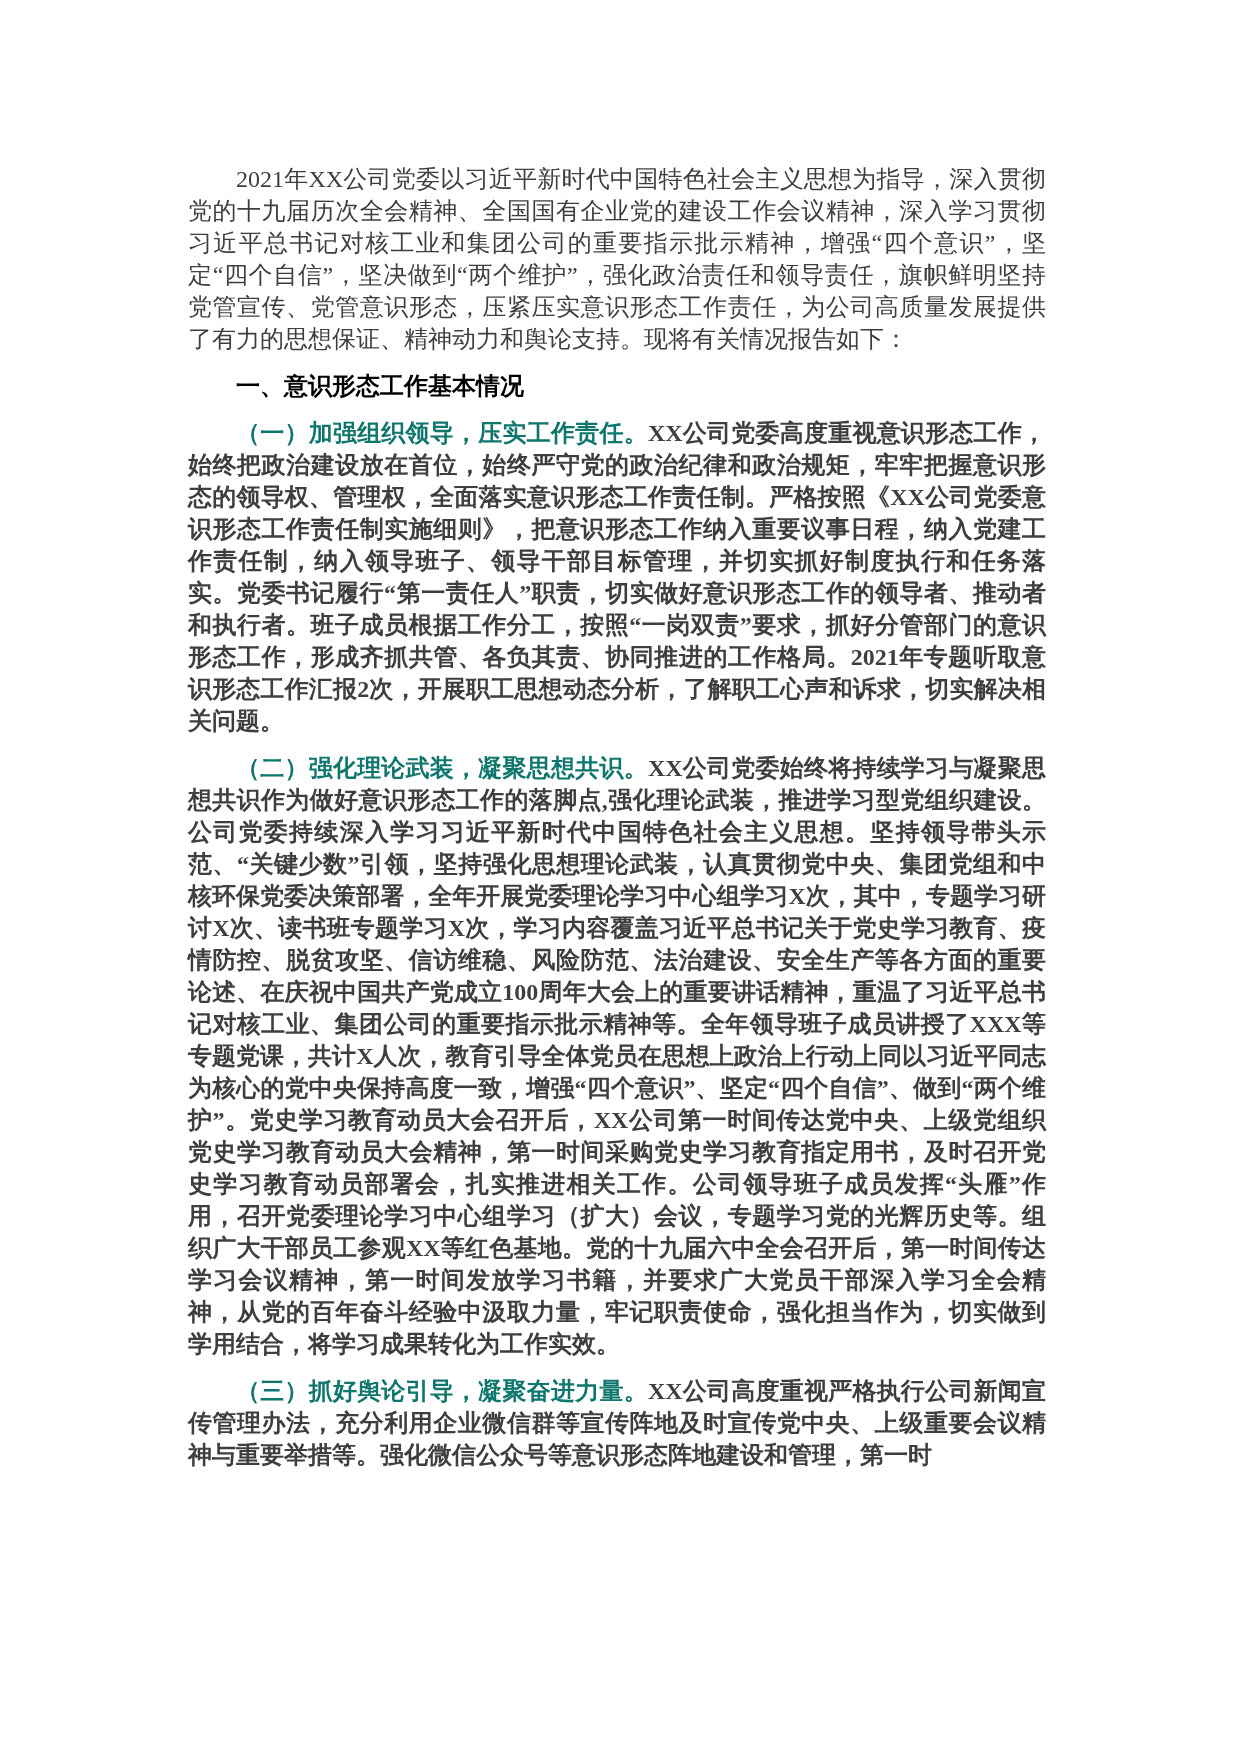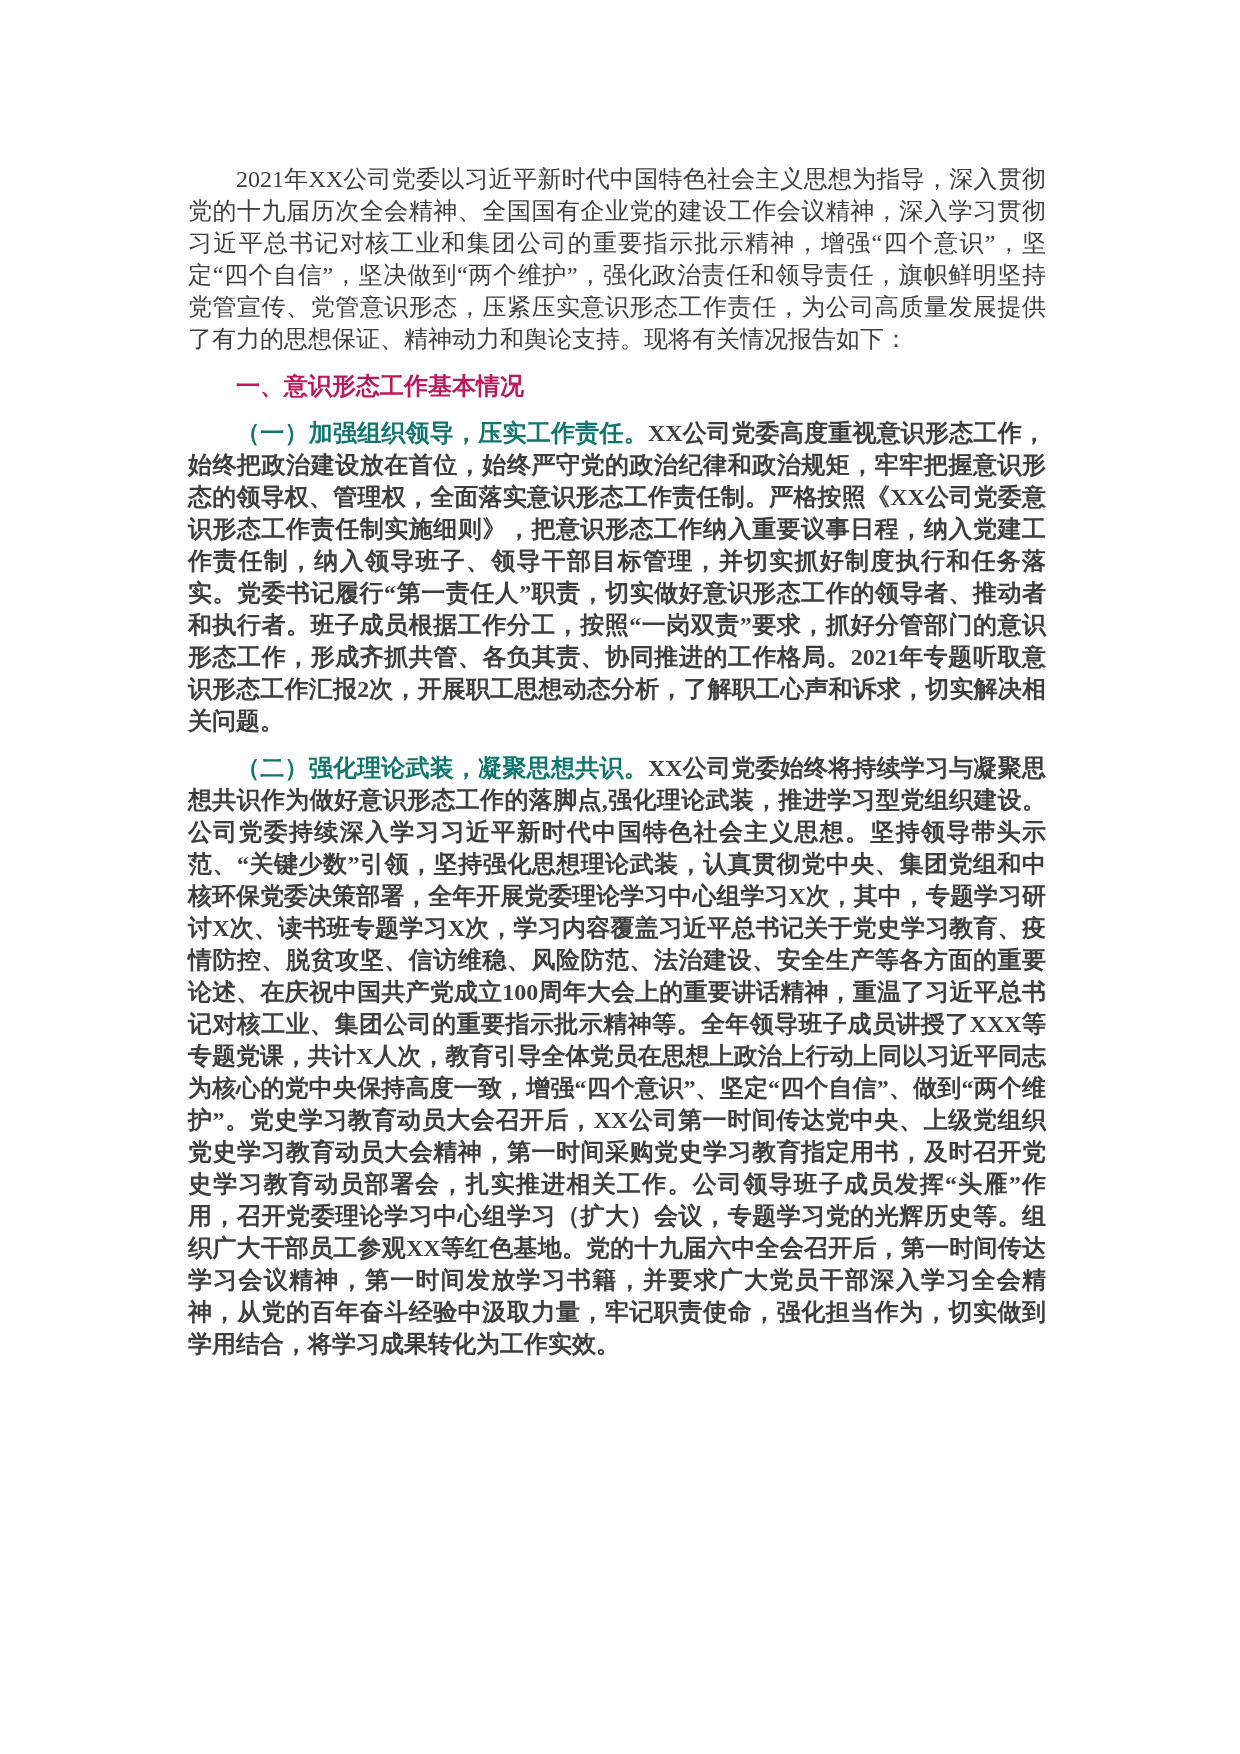--- a/index.html
+++ b/index.html
@@ -28,21 +28,21 @@
     margin: 0 8px 15px 0;
     text-indent: 2em;
     word-break: break-all;
   }
   h2.sec-heading {
     margin: 0 0 15px 0;
     text-indent: 2em;
     font-size: 24px;
     line-height: 32px;
     font-weight: bold;
-    color: #be185d;
+    color: #000000;
     font-family: "Liberation Sans", "DejaVu Sans", sans-serif;
   }
   span.lead {
     font-weight: bold;
     color: #0f766e;
     font-family: "Liberation Sans", "DejaVu Sans", sans-serif;
   }
   span.body-text {
     font-weight: bold;
   }
@@ -54,15 +54,16 @@
   <div class="doc-body">
 
     <p class="para">2021年XX公司党委以习近平新时代中国特色社会主义思想为指导，深入贯彻党的十九届历次全会精神、全国国有企业党的建设工作会议精神，深入学习贯彻习近平总书记对核工业和集团公司的重要指示批示精神，增强“四个意识”，坚定“四个自信”，坚决做到“两个维护”，强化政治责任和领导责任，旗帜鲜明坚持党管宣传、党管意识形态，压紧压实意识形态工作责任，为公司高质量发展提供了有力的思想保证、精神动力和舆论支持。现将有关情况报告如下：</p>
 
     <h2 class="sec-heading">一、意识形态工作基本情况</h2>
 
     <p class="para"><span class="lead">（一）加强组织领导，压实工作责任。</span><span class="body-text">XX公司党委高度重视意识形态工作，始终把政治建设放在首位，始终严守党的政治纪律和政治规矩，牢牢把握意识形态的领导权、管理权，全面落实意识形态工作责任制。严格按照《XX公司党委意识形态工作责任制实施细则》，把意识形态工作纳入重要议事日程，纳入党建工作责任制，纳入领导班子、领导干部目标管理，并切实抓好制度执行和任务落实。党委书记履行“第一责任人”职责，切实做好意识形态工作的领导者、推动者和执行者。班子成员根据工作分工，按照“一岗双责”要求，抓好分管部门的意识形态工作，形成齐抓共管、各负其责、协同推进的工作格局。2021年专题听取意识形态工作汇报2次，开展职工思想动态分析，了解职工心声和诉求，切实解决相关问题。</span></p>
 
     <p class="para"><span class="lead">（二）强化理论武装，凝聚思想共识。</span><span class="body-text">XX公司党委始终将持续学习与凝聚思想共识作为做好意识形态工作的落脚点,强化理论武装，推进学习型党组织建设。公司党委持续深入学习习近平新时代中国特色社会主义思想。坚持领导带头示范、“关键少数”引领，坚持强化思想理论武装，认真贯彻党中央、集团党组和中核环保党委决策部署，全年开展党委理论学习中心组学习X次，其中，专题学习研讨X次、读书班专题学习X次，学习内容覆盖习近平总书记关于党史学习教育、疫情防控、脱贫攻坚、信访维稳、风险防范、法治建设、安全生产等各方面的重要论述、在庆祝中国共产党成立100周年大会上的重要讲话精神，重温了习近平总书记对核工业、集团公司的重要指示批示精神等。全年领导班子成员讲授了XXX等专题党课，共计X人次，教育引导全体党员在思想上政治上行动上同以习近平同志为核心的党中央保持高度一致，增强“四个意识”、坚定“四个自信”、做到“两个维护”。党史学习教育动员大会召开后，XX公司第一时间传达党中央、上级党组织党史学习教育动员大会精神，第一时间采购党史学习教育指定用书，及时召开党史学习教育动员部署会，扎实推进相关工作。公司领导班子成员发挥“头雁”作用，召开党委理论学习中心组学习（扩大）会议，专题学习党的光辉历史等。组织广大干部员工参观XX等红色基地。党的十九届六中全会召开后，第一时间传达学习会议精神，第一时间发放学习书籍，并要求广大党员干部深入学习全会精神，从党的百年奋斗经验中汲取力量，牢记职责使命，强化担当作为，切实做到学用结合，将学习成果转化为工作实效。</span></p>
 
+    <p class="para"><span class="lead">（三）抓好舆论引导，凝聚奋进力量。</span><span class="body-text">XX公司高度重视严格执行公司新闻宣传管理办法，充分利用企业微信群等宣传阵地及时宣传党中央、上级重要会议精神与重要举措等。强化微信公众号等意识形态阵地建设和管理，第一时</span></p>
 
   </div>
 </div>
 
 </body></html>

